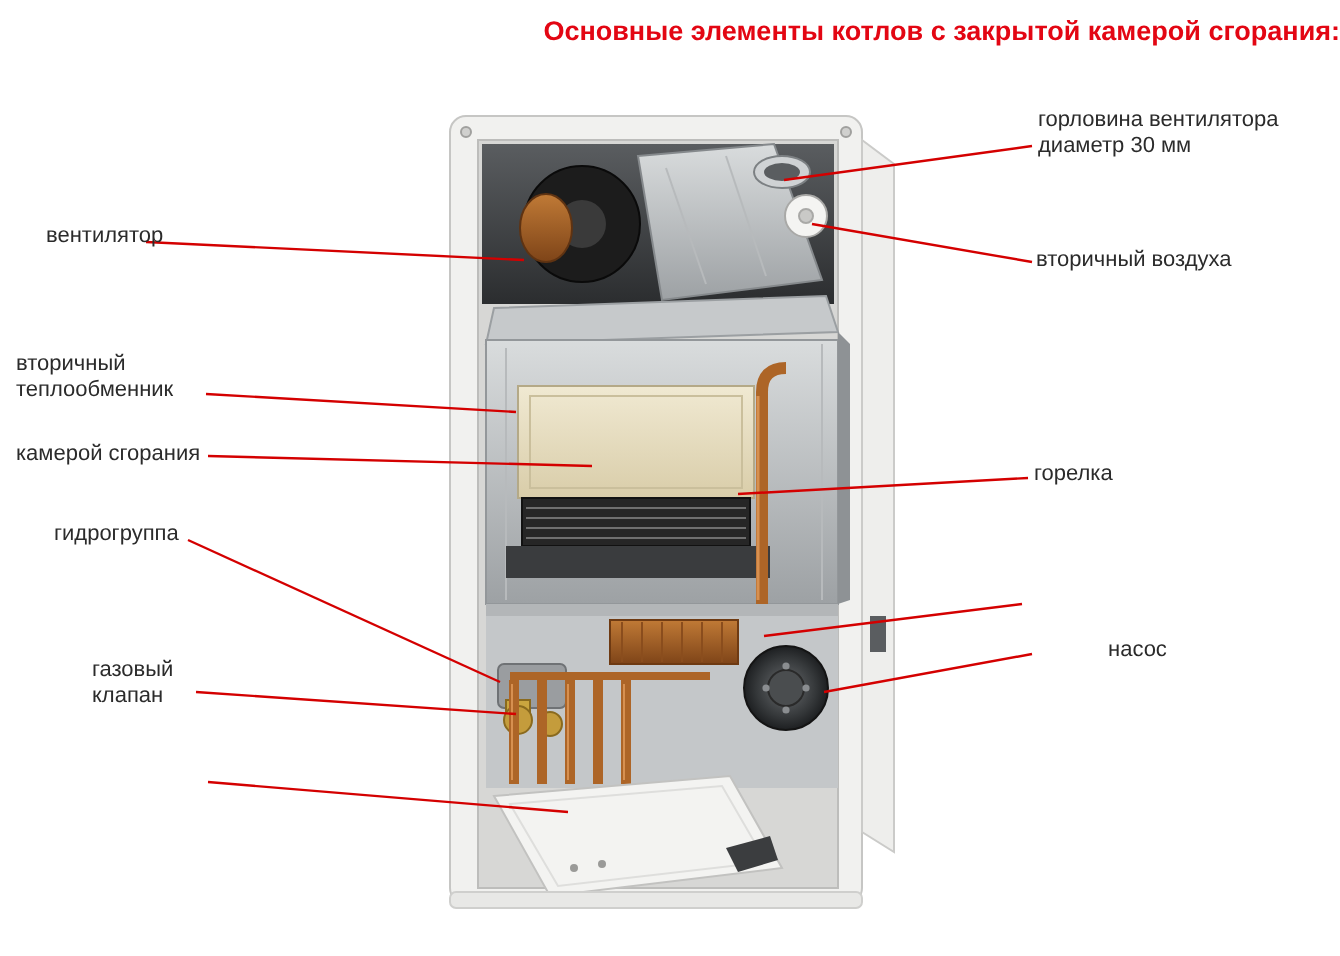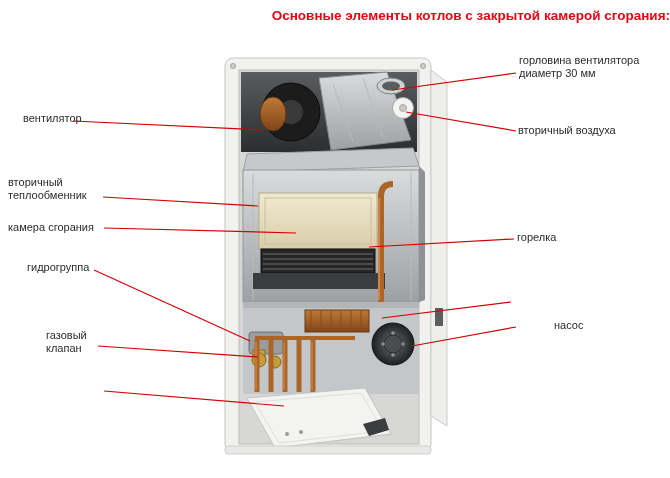--- a/index.html
+++ b/index.html
@@ -195,21 +195,21 @@
       <line x1="516" y1="131" x2="406" y2="112"></line>
       <line x1="514" y1="239" x2="369" y2="247"></line>
       <line x1="511" y1="302" x2="382" y2="318"></line>
       <line x1="516" y1="327" x2="412" y2="346"></line>
     </g>
   </svg>
 
   <div class="lbl" style="left:5px;  top:112px;margin-left:18px;">вентилятор</div>
   <div class="lbl" style="left:8px;  top:176px;">вторичный
 теплообменник</div>
-  <div class="lbl" style="left:8px;  top:221px;">камера сгорания</div>
+  <div class="lbl" style="left:8px;  top:221px;">камерой сгорания</div>
   <div class="lbl" style="left:27px; top:261px;">гидрогруппа</div>
   <div class="lbl" style="left:46px; top:329px;">газовый
 клапан</div>
 
   <div class="lbl" style="left:519px; top:54px;">горловина вентилятора
 диаметр 30 мм</div>
   <div class="lbl" style="left:518px; top:124px;">вторичный воздуха</div>
   <div class="lbl" style="left:517px; top:231px;">горелка</div>
   <div class="lbl" style="left:518px; top:319px;padding-left:36px;">насос</div>
 

